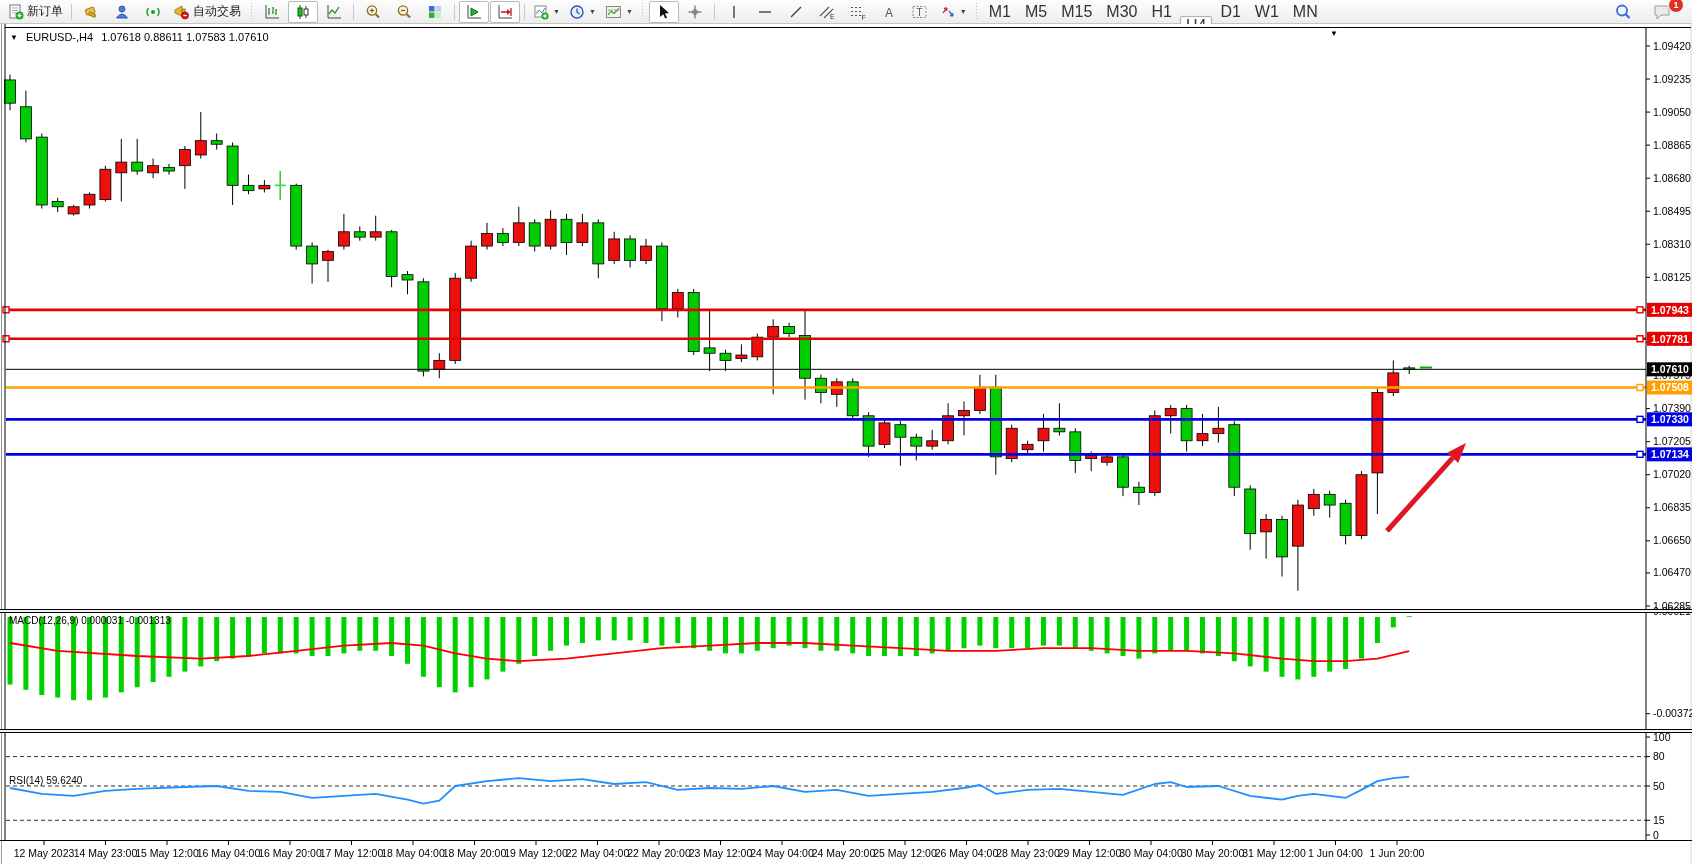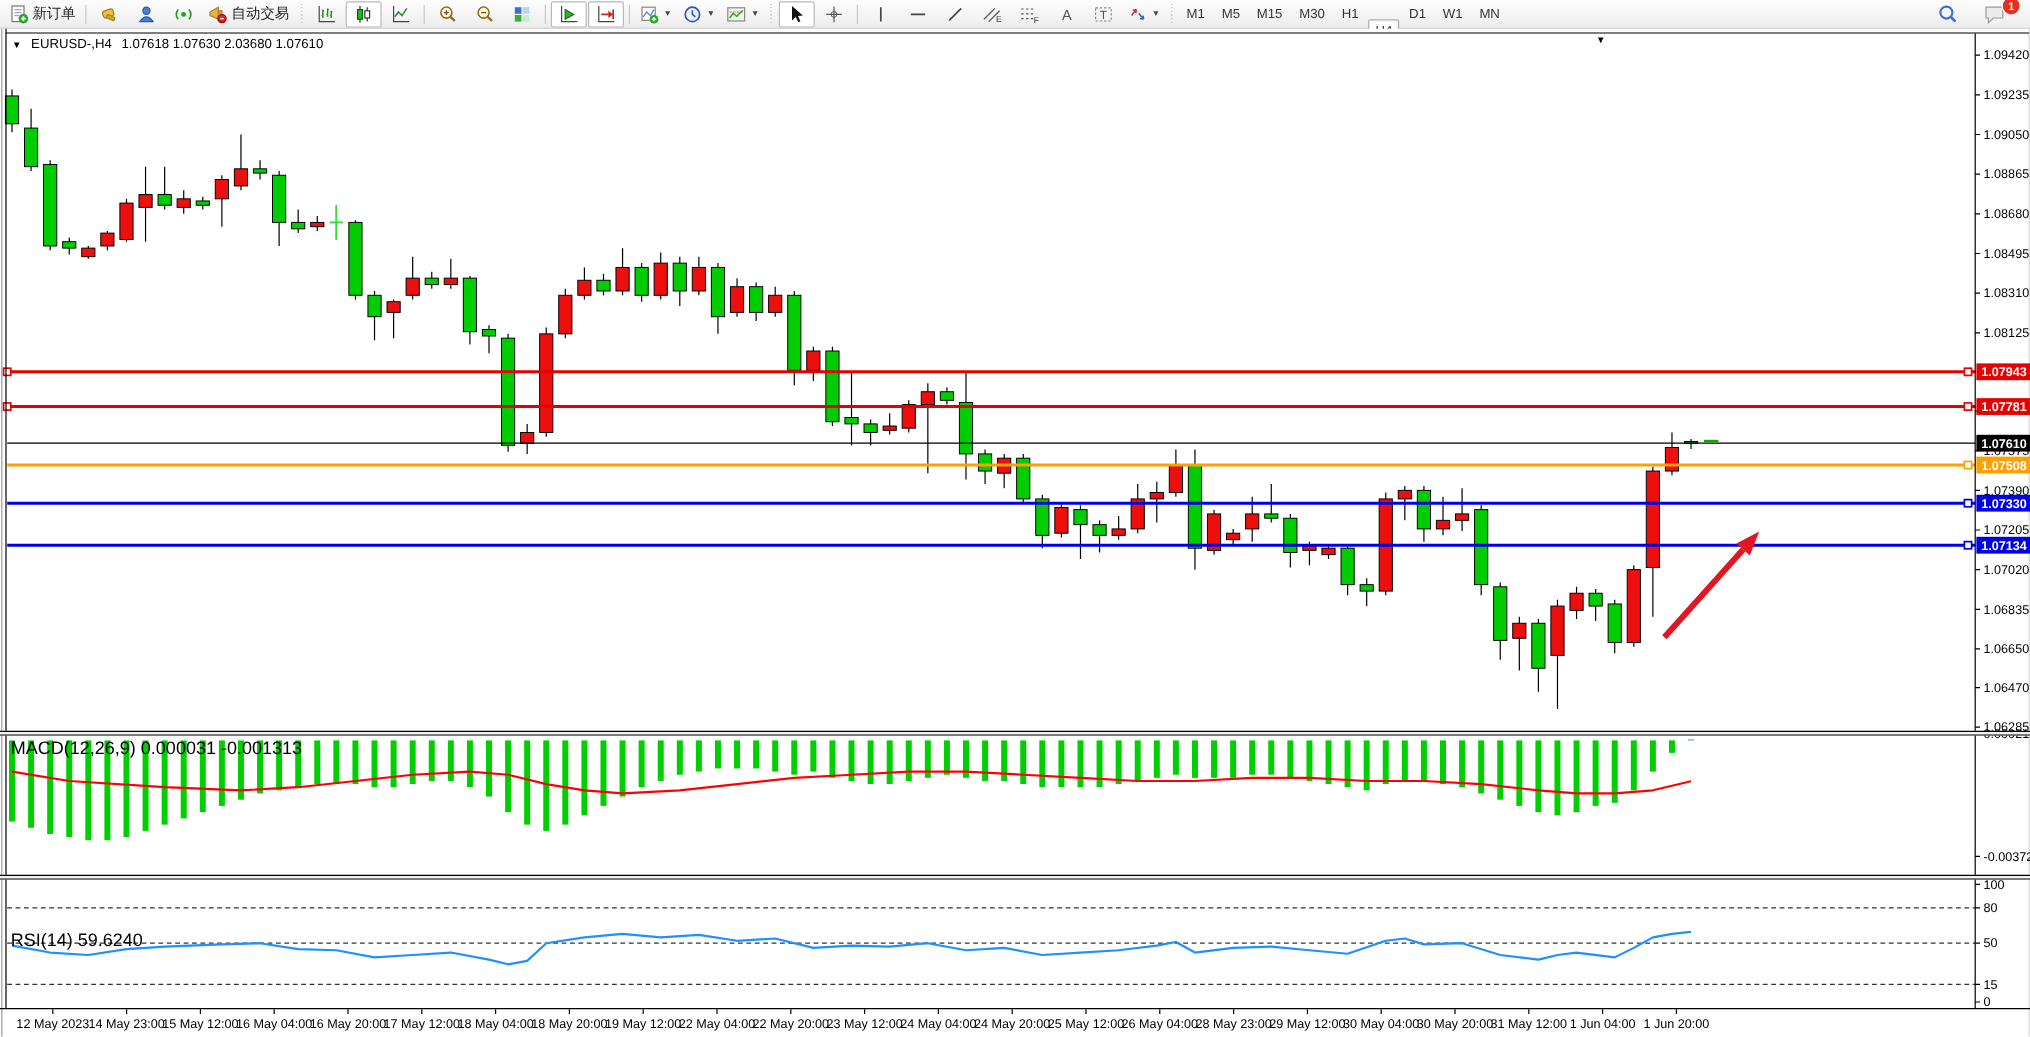--- a/index.html
+++ b/index.html
@@ -21,34 +21,34 @@
     gap:3px;border:1px solid transparent;border-radius:2px;padding:0 3px;cursor:default;
     position:relative;white-space:nowrap;
   }
   .tb.pressed{background:#fff;border-color:#b9b9b9;}
   .tb .caret{font-size:7px;color:#444;margin-left:1px;}
   .sep{width:6px;height:18px;margin:0 2px;
     background:repeating-linear-gradient(#bbb 0 1px,transparent 1px 3px);
     background-size:1px 100%;background-repeat:no-repeat;background-position:center;}
   .vr{width:1px;height:16px;background:#c9c9c9;margin:0 3px;}
   .tf-group{display:flex;align-items:center;gap:2px;}
-  .tf{height:18px;padding:0 5px;font-size:11px;color:#333;display:flex;align-items:center;
+  .tf{height:18px;padding:0 5px;font-size:16px;color:#333;display:flex;align-items:center;
       border:1px solid transparent;border-radius:2px;}
   .tf.active{background:#fff;border-color:#b0b0b0;box-shadow:0 0 2px #ddd inset;margin-top:29px;}
   .toolbar-right{margin-left:auto;display:flex;align-items:center;gap:10px;padding-right:10px;}
   .badge{position:absolute;top:-5px;right:-7px;background:#e03123;color:#fff;border-radius:50%;
          width:14px;height:14px;font-size:9px;line-height:14px;text-align:center;font-weight:bold;
          border:1px solid #fff;}
   
   .chart-title{
     position:absolute;left:10px;top:31px;font-size:11px;color:#000;z-index:5;
     display:flex;gap:8px;align-items:center;
   }
   .chart-title .tri{font-size:8px;}
-  .panel-label{position:absolute;font-size:15px;color:#000;z-index:5;}
+  .panel-label{position:absolute;font-size:10px;color:#000;z-index:5;}
   #svg{position:absolute;left:0;top:0;z-index:1;}
 </style>
 </head>
 <body>
 
 <div class="toolbar">
   <div class="tb">
     <svg width="16" height="16">
       <rect x="2" y="1" width="10" height="13" fill="#fff" stroke="#777"></rect>
       <line x1="4" y1="4" x2="10" y2="4" stroke="#9ab" stroke-width="1"></line>
@@ -256,21 +256,21 @@
         <path d="M2 3 h14 v9 h-8 l-4 4 v-4 h-2 z" fill="#ececec" stroke="#999"></path>
       </svg>
       <span class="badge">1</span>
     </div>
   </div>
 </div>
 
 <div class="chart-title">
   <span class="tri">▼</span>
   <span>EURUSD-,H4</span>
-  <span>1.07618 1.07630 2.03680 1.07610</span>
+  <span>1.07618 0.88611 1.07583 1.07610</span>
 </div>
 <div class="panel-label" style="left:9px;top:615px;">MACD(12,26,9) 0.000031 -0.001313</div>
 <div class="panel-label" style="left:9px;top:735px;margin-top:40px;">RSI(14) 59.6240</div>
 <div class="panel-label" style="left:1330px;top:29px;font-size:8px;">▼</div>
 
 <svg id="svg" width="1692" height="864">
     <rect x="0" y="24" width="1692" height="840" fill="#ffffff"></rect>
     <line x1="1.5" y1="24" x2="1.5" y2="864" stroke="#9a9a9a"></line>
     <line x1="1691" y1="24" x2="1691" y2="864" stroke="#d5d5d5"></line>
     <g>

